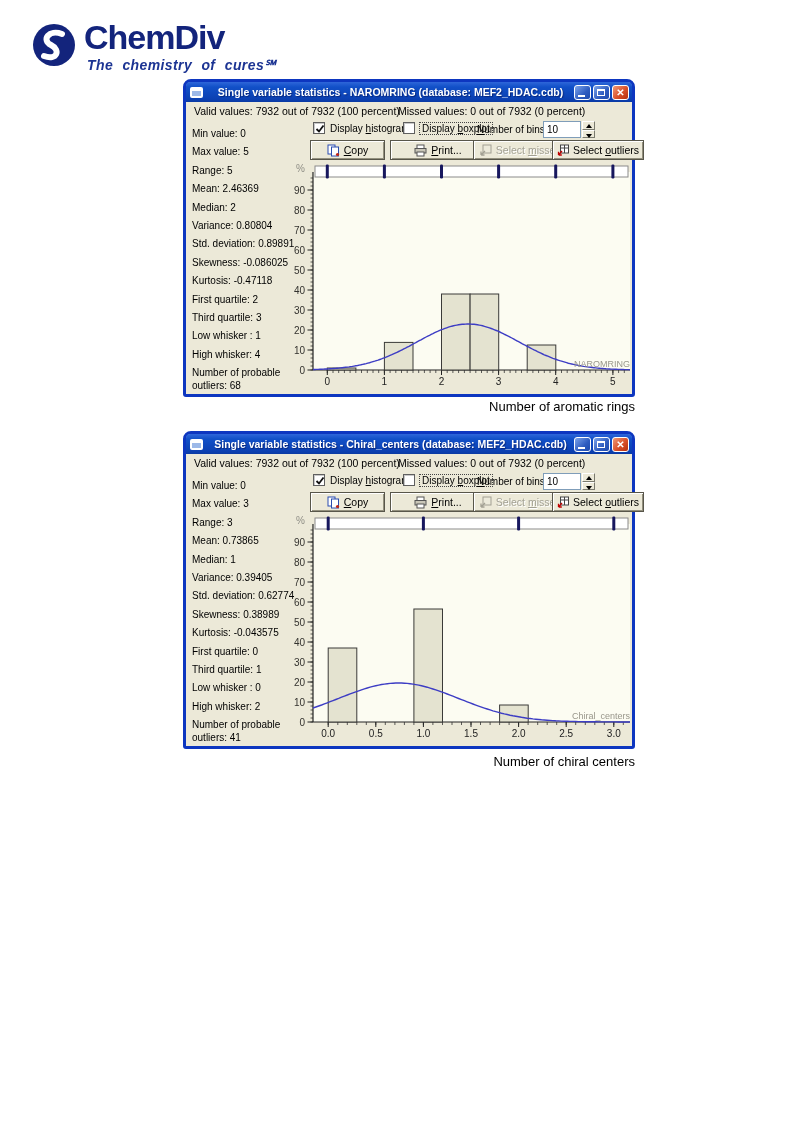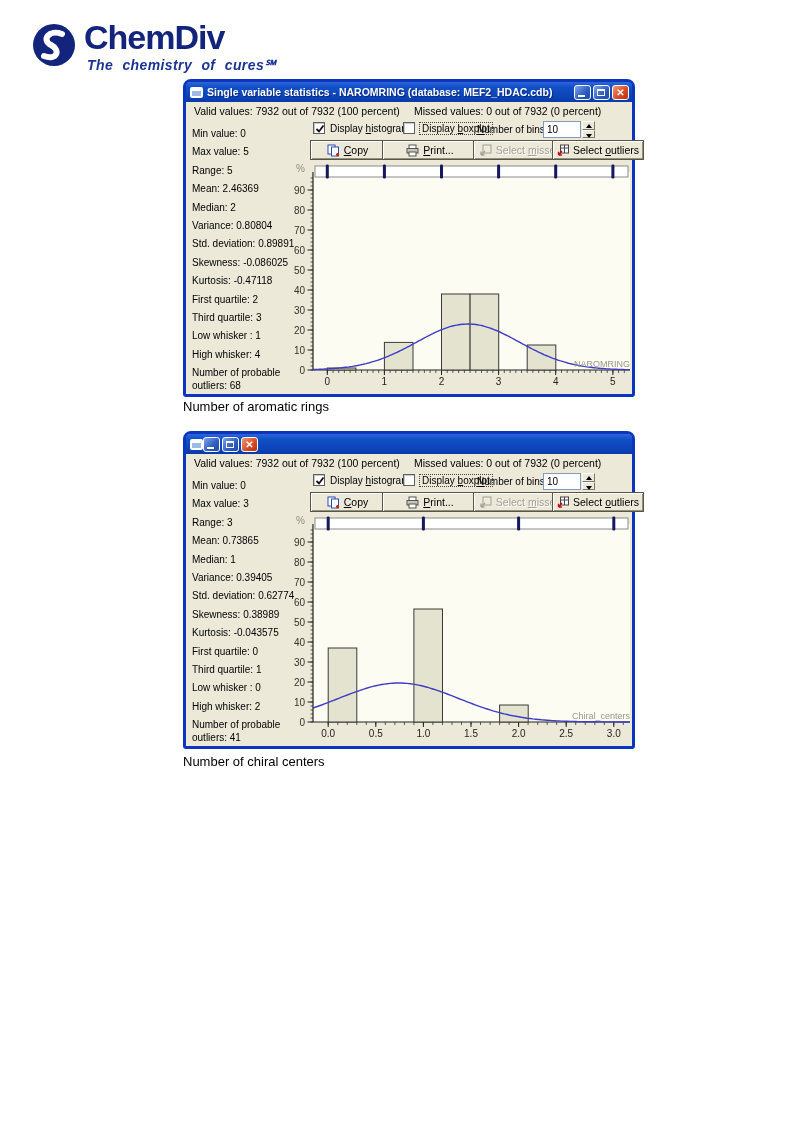--- a/index.html
+++ b/index.html
@@ -14,35 +14,35 @@
 
   
   .window { position:absolute; left:183px; width:452px; height:318px;
             border:3px solid #0d36c0; border-radius:8px 8px 3px 3px; background:#ece9d8; }
   .w1 { top:79px; } .w2 { top:431px; }
   .titlebar { height:20px; background:linear-gradient(180deg,#2e66d9 0%,#1150c8 25%,#0b40b2 85%,#0a3aa4 100%);
               display:flex; align-items:center; padding:0 3px 0 4px; border-radius:4px 4px 0 0; }
   .win-icon { width:13px; height:11px; background:#fff; border-radius:2px; position:relative; flex:0 0 auto; }
   .win-icon::after { content:""; position:absolute; left:2px; top:4px; right:2px; bottom:2px; background:#9db9e8; }
   .title-text { color:#fff; font-size:10.5px; font-weight:bold; margin-left:4px; white-space:nowrap; overflow:hidden;
-                flex:1 1 auto; text-shadow:1px 1px 1px rgba(0,0,50,.45); }
+                flex:1 1 auto; text-shadow:1px 1px 1px rgba(0,0,50,.45);text-align:center; }
   .win-btns { display:flex; gap:2px; flex:0 0 auto; }
   .wbtn { width:17px; height:15px; border-radius:3px; border:1px solid #fff; position:relative; cursor:default; }
   .wbtn.min,.wbtn.max { background:linear-gradient(135deg,#7da4ea,#2e5cc0 60%,#1e4aad); }
   .wbtn.close { background:linear-gradient(135deg,#f09a77,#d8502a 55%,#b62f0d); color:#fff; font-size:10px; font-weight:bold;
                 text-align:center; line-height:13px; }
   .glyph-min { position:absolute; left:3px; bottom:2px; width:7px; height:2px; background:#fff; }
   .glyph-max { position:absolute; left:3px; top:3px; width:8px; height:7px; border:1px solid #fff; border-top:2px solid #fff; }
 
   .win-content { position:relative; width:446px; height:292px;border-radius:25px; }
 
   
   .status-row { position:absolute; top:3px; left:0; width:100%; font-size:10.5px; color:#000; }
   .status-valid { position:absolute; left:8px; top:0; white-space:nowrap; }
-  .status-missed { position:absolute; left:228px; top:0; white-space:nowrap; }
+  .status-missed { position:absolute; left:212px; top:0; white-space:nowrap; }
 
   
   .chk { position:absolute; top:20px; display:flex; align-items:center; font-size:10px; color:#000; }
   .chk1 { left:127px; } .chk2 { left:217px; }
   .chkbox { width:12px; height:12px; background:#fff; border:1px solid #5f5f5f;
             box-shadow:inset 1px 1px 0 #c8c8c8; margin-right:5px; position:relative; flex:0 0 auto; }
   .chkbox svg { position:absolute; left:1px; top:1px; }
   .dotted { outline:1px dotted #444; padding:0 2px; }
   .bins-label { position:absolute; left:291px; top:22px; font-size:10px; white-space:nowrap; }
   .bins-input { position:absolute; left:357px; top:19px; width:38px; height:17px; border:1px solid #7f9db9;
@@ -51,33 +51,33 @@
   .spin { flex:1; background:#ece9d8; border:1px solid; border-color:#fff #7a7a6e #7a7a6e #fff; position:relative; }
   .spin::after { content:""; position:absolute; left:2.5px; width:0; height:0; border:3px solid transparent; }
   .spin.up::after { top:2px; border-bottom:4px solid #000; border-top:none; }
   .spin.down::after { top:3px; border-top:4px solid #000; border-bottom:none; }
 
   
   .xpbtn { position:absolute; top:38px; height:20px; background:#ece9d8; font-size:10.5px; color:#000;
            font-family:"Liberation Sans",sans-serif; border:1px solid #58564a;
            box-shadow:inset 1px 1px 0 #fff, inset -1px -1px 0 #93907e;
            display:flex; align-items:center; justify-content:center; gap:4px; }
-  .b-copy { left:124px; width:75px; } .b-print { left:196px; width:96px; }
+  .b-copy { left:124px; width:75px; } .b-print { left:204px; width:96px; }
   .b-missed { left:287px; width:95px; } .b-outliers { left:366px; width:92px; }
   .xpbtn.disabled { color:#a2a093; text-shadow:1px 1px 0 #fff; }
   .xpbtn svg { flex:0 0 auto; }
 
   
   .chart-svg { position:absolute; left:100px; top:58px; }
   .stats { position:absolute; left:6px; top:25px; width:96px; font-size:10px; color:#000; }
   .stat-row { line-height:13px; margin-bottom:5.4px; white-space:nowrap; }
   .stat-row.wrap { white-space:normal; width:92px; }
   svg text { font-family:"Liberation Sans",sans-serif; }
 
-  .fig-caption { position:absolute; left:183px; width:452px; text-align:left; font-size:13px; color:#000; }
+  .fig-caption { position:absolute; left:183px; width:452px; text-align:right; font-size:13px; color:#000; }
   .cap1 { top:399px; } .cap2 { top:754px; }
 </style>
 </head>
 <body>
 
 <div class="logo">
   <svg class="logo-icon" viewBox="0 0 48 48">
     <circle cx="24" cy="25" r="21" fill="#13247c"></circle>
     <path d="M32 14 C 19 9, 11 20, 21 25 C 31 30, 27 41, 14 36" stroke="#fff" stroke-width="6" fill="none" stroke-linecap="round"></path>
   </svg>
@@ -329,20 +329,21 @@
         <div class="stat-row">High whisker: 4</div>
         <div class="stat-row wrap">Number of probable outliers: 68</div>
       </div>
   </div>
 </div>
 <div class="fig-caption cap1">Number of aromatic rings</div>
 
 <div class="window w2">
   <div class="titlebar">
     <span class="win-icon"></span>
+    <span class="title-text">Single variable statistics - Chiral_centers (database: MEF2_HDAC.cdb)</span>
     <span class="win-btns">
       <span class="wbtn min">
           <span class="glyph-min"></span>
         </span>
       <span class="wbtn max">
           <span class="glyph-max"></span>
         </span>
       <span class="wbtn close">✕</span>
     </span>
   </div>

